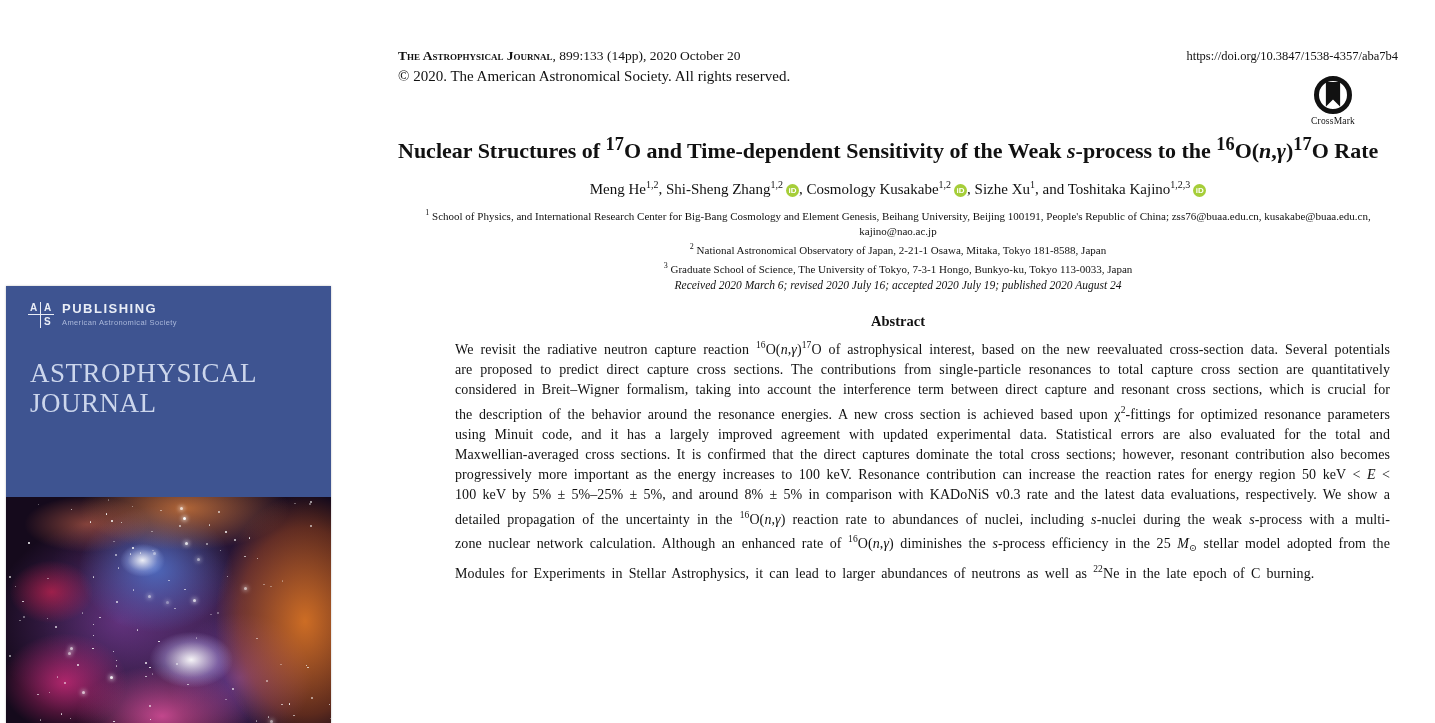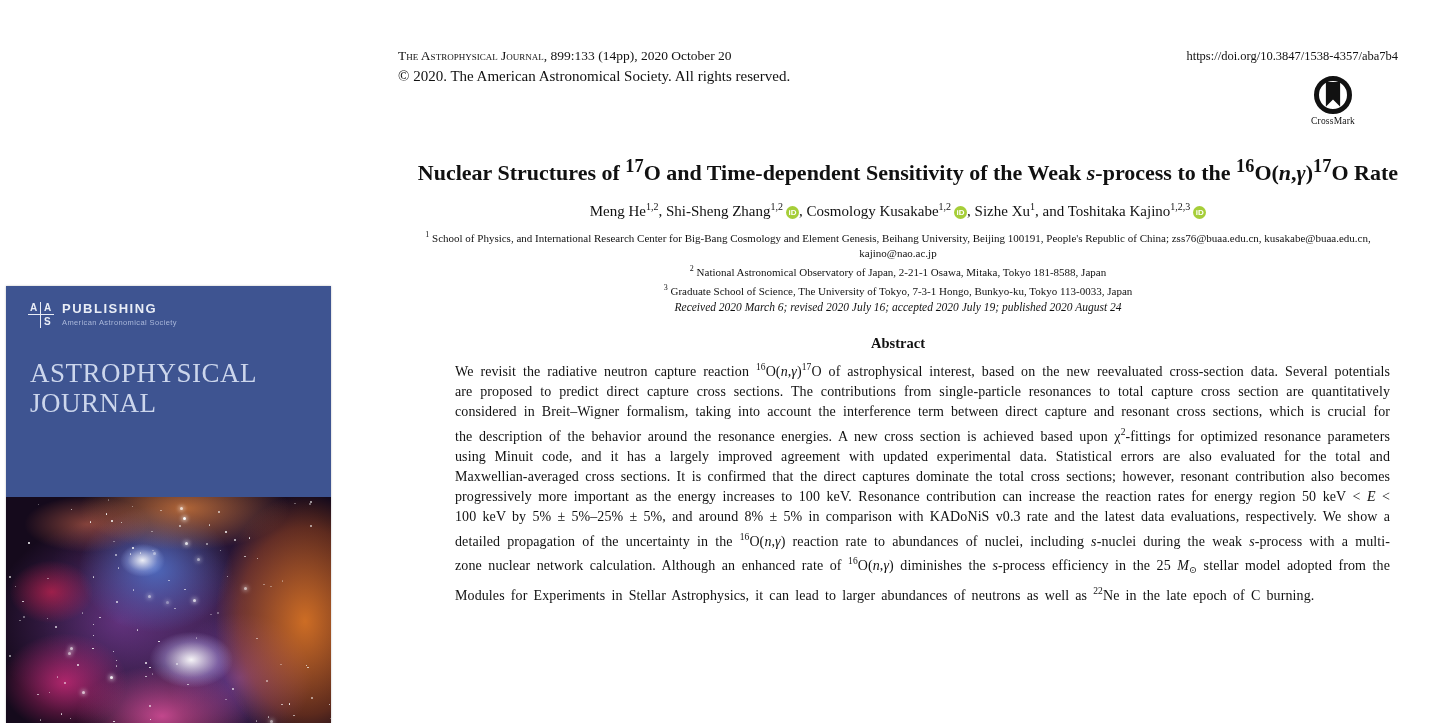--- a/index.html
+++ b/index.html
@@ -52,34 +52,34 @@
       radial-gradient(ellipse 100px 90px at 72% 80%, rgba(160,90,210,.55), transparent 72%),
       radial-gradient(ellipse 170px 140px at 35% 55%, rgba(145,75,185,.55), transparent 75%),
       radial-gradient(ellipse 200px 180px at 60% 50%, rgba(90,50,120,.5), transparent 80%),
       #150a1c;
   }
   .nebula i { position:absolute; display:block; background:#fff; border-radius:50%; }
 
   
   .article { position:absolute; left:398px; top:48px; width:1000px; }
   .hdr { display:flex; justify-content:space-between; align-items:baseline; font-size:13.5px; }
-  .smallcaps { font-variant:small-caps; }
+  .smallcaps { font-variant:small-caps;font-weight:bold; }
   .copyright { font-size:15px; margin-top:4px; }
   .doi { font-size:12.5px; color:#111; text-decoration:none; }
 
   .crossmark { position:absolute; left:905px; top:28px; width:60px; text-align:center; cursor:pointer; }
   .cm-circle { width:38px; height:38px; border:5px solid #111; border-radius:50%; margin:0 auto; position:relative; background:#fff; }
   .cm-bookmark {
     position:absolute; left:50%; top:1px; transform:translateX(-50%);
     width:15px; height:25px; background:#111;
     clip-path:polygon(0 0,100% 0,100% 100%,50% 70%,0 100%);
   }
   .cm-label { font-size:9.5px; margin-top:2px; letter-spacing:.2px; }
 
-  .paper-title { margin-top:68px; text-align:right; font-size:22px; font-weight:bold; line-height:27px; }
+  .paper-title { margin-top:46px; text-align:left; font-size:22px; font-weight:bold; line-height:27px; }
   .paper-title i { font-weight:bold; }
 
   .authors { margin-top:15px; text-align:center; font-size:15px; }
   .authors sup { font-size:10px;margin-top:25px; }
   .orcid {
     display:inline-block; width:13px; height:13px; border-radius:50%;
     background:#a6ce39; color:#fff; font-size:8px; line-height:13px; text-align:center;
     font-family:"Liberation Sans","DejaVu Sans",sans-serif; font-weight:bold;
     margin-left:3px; vertical-align:1px; cursor:pointer;
   }

